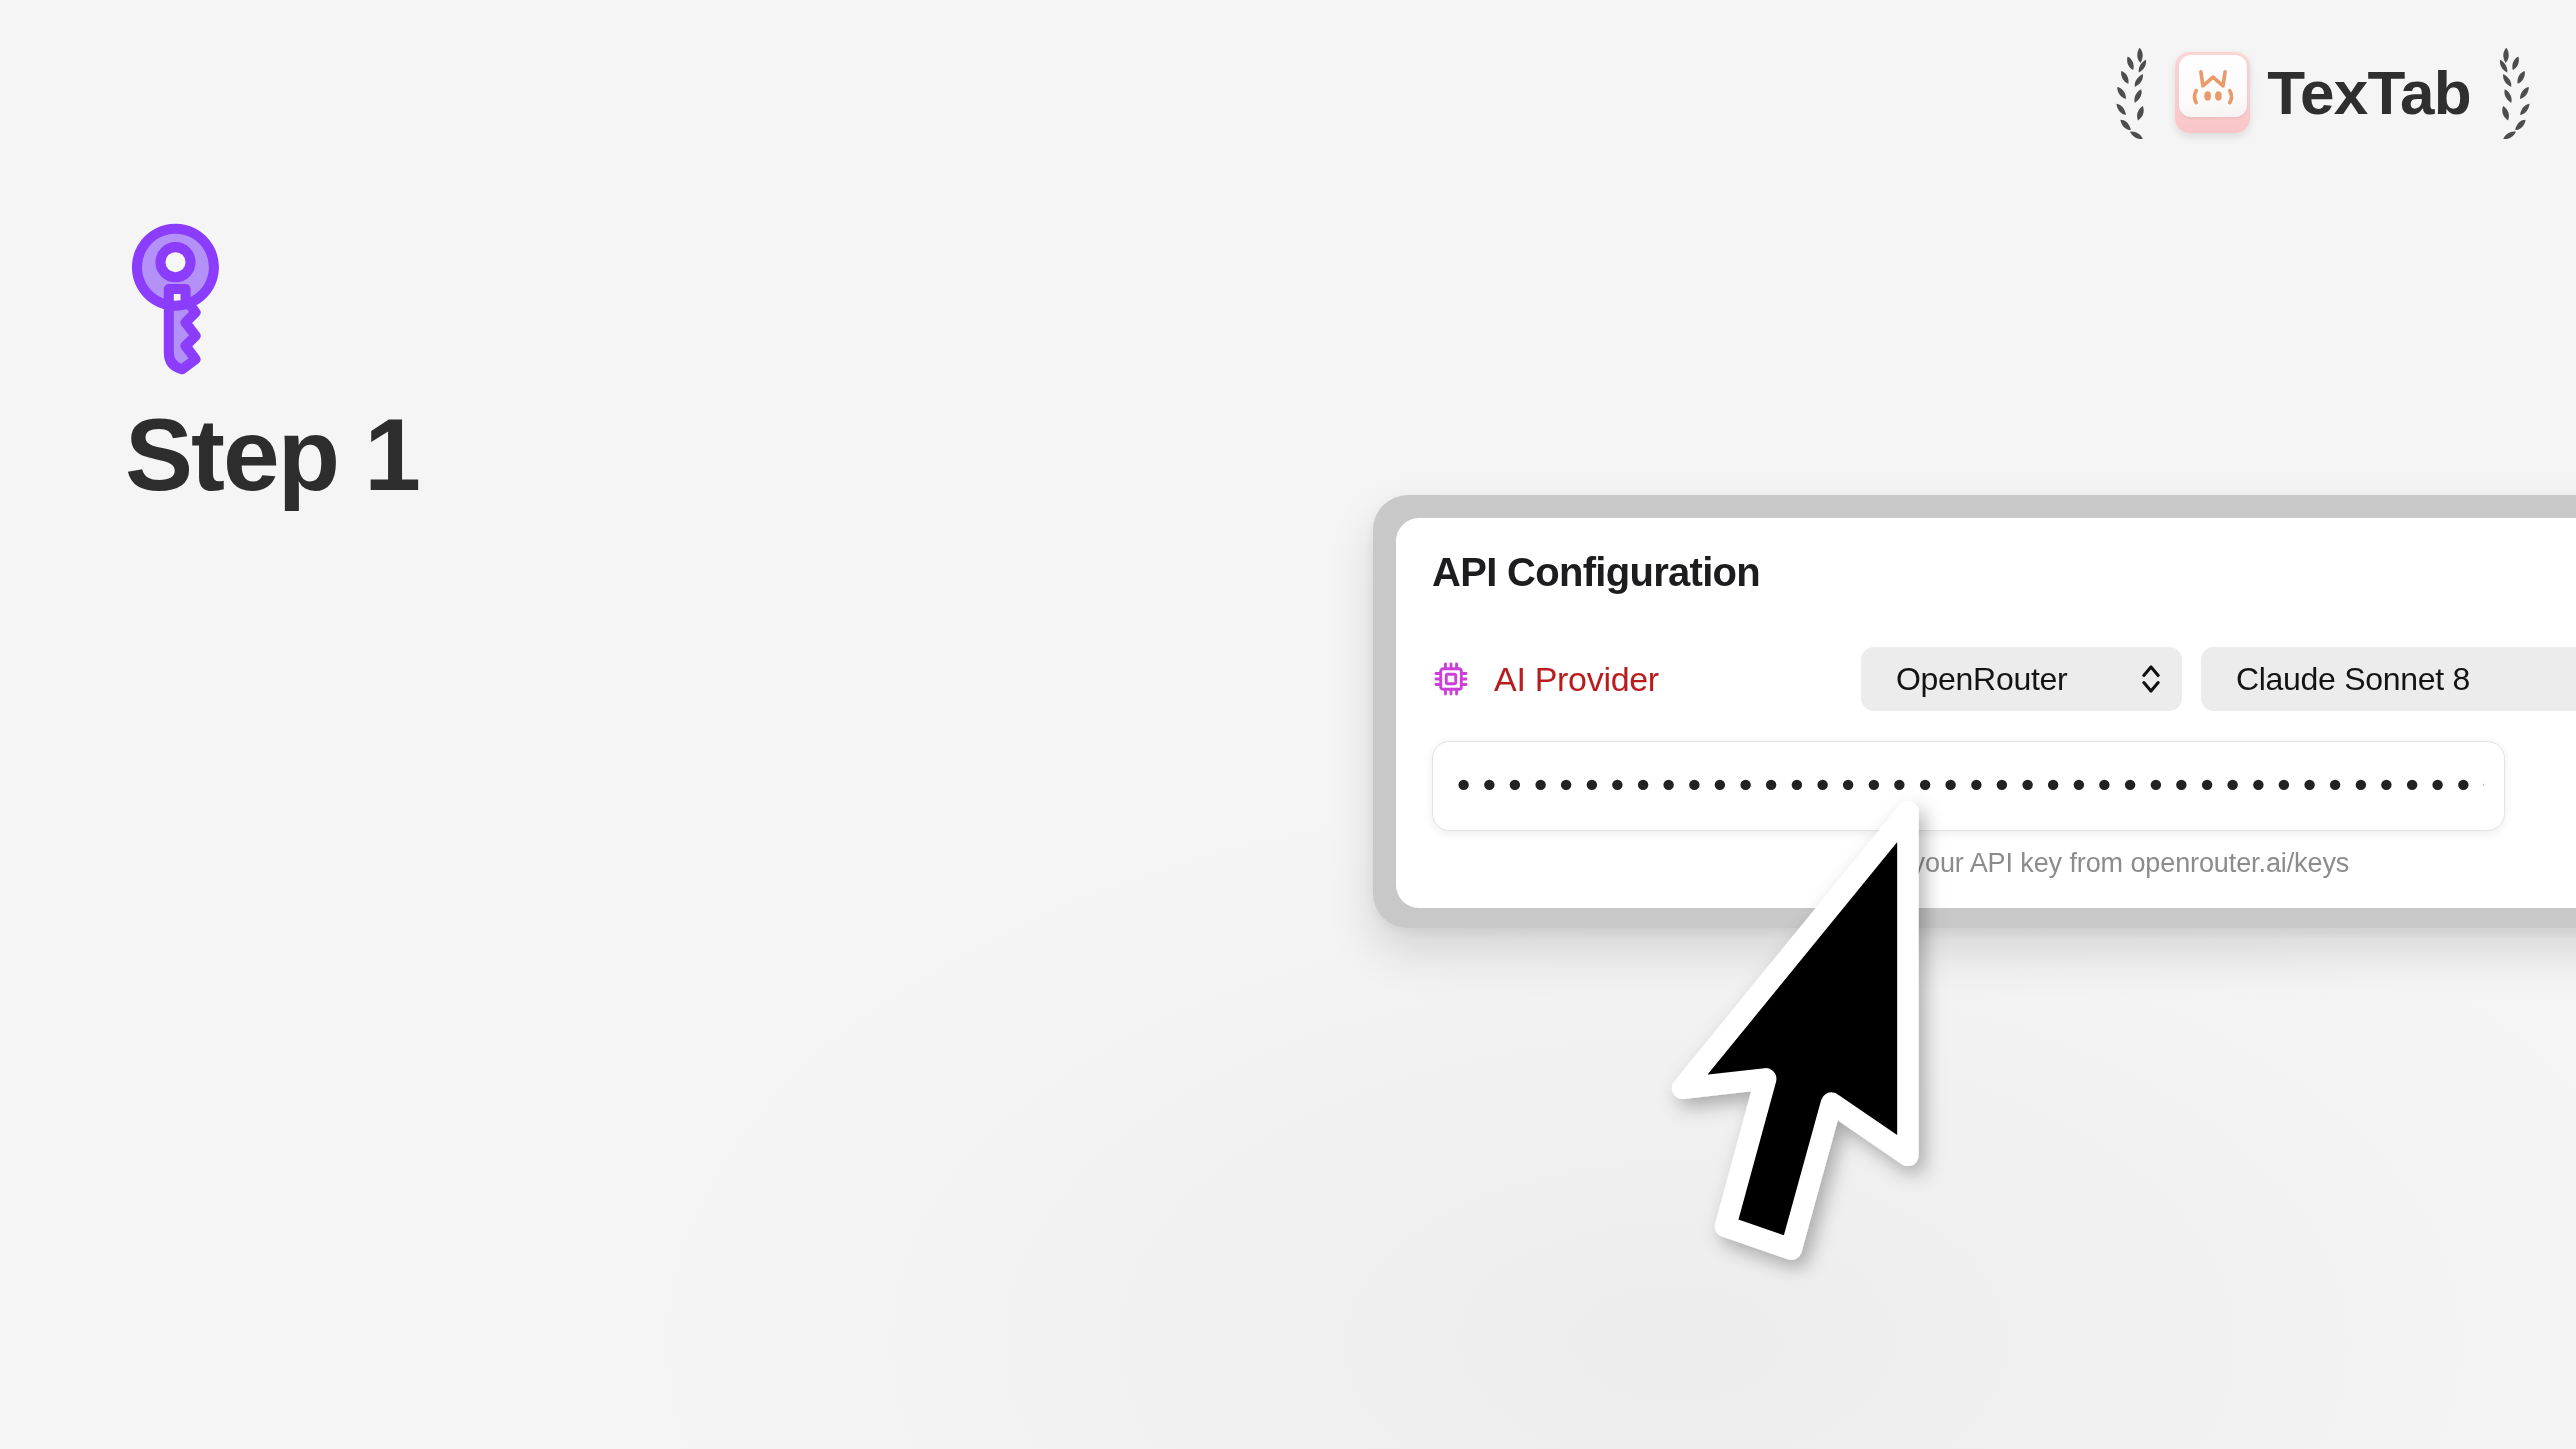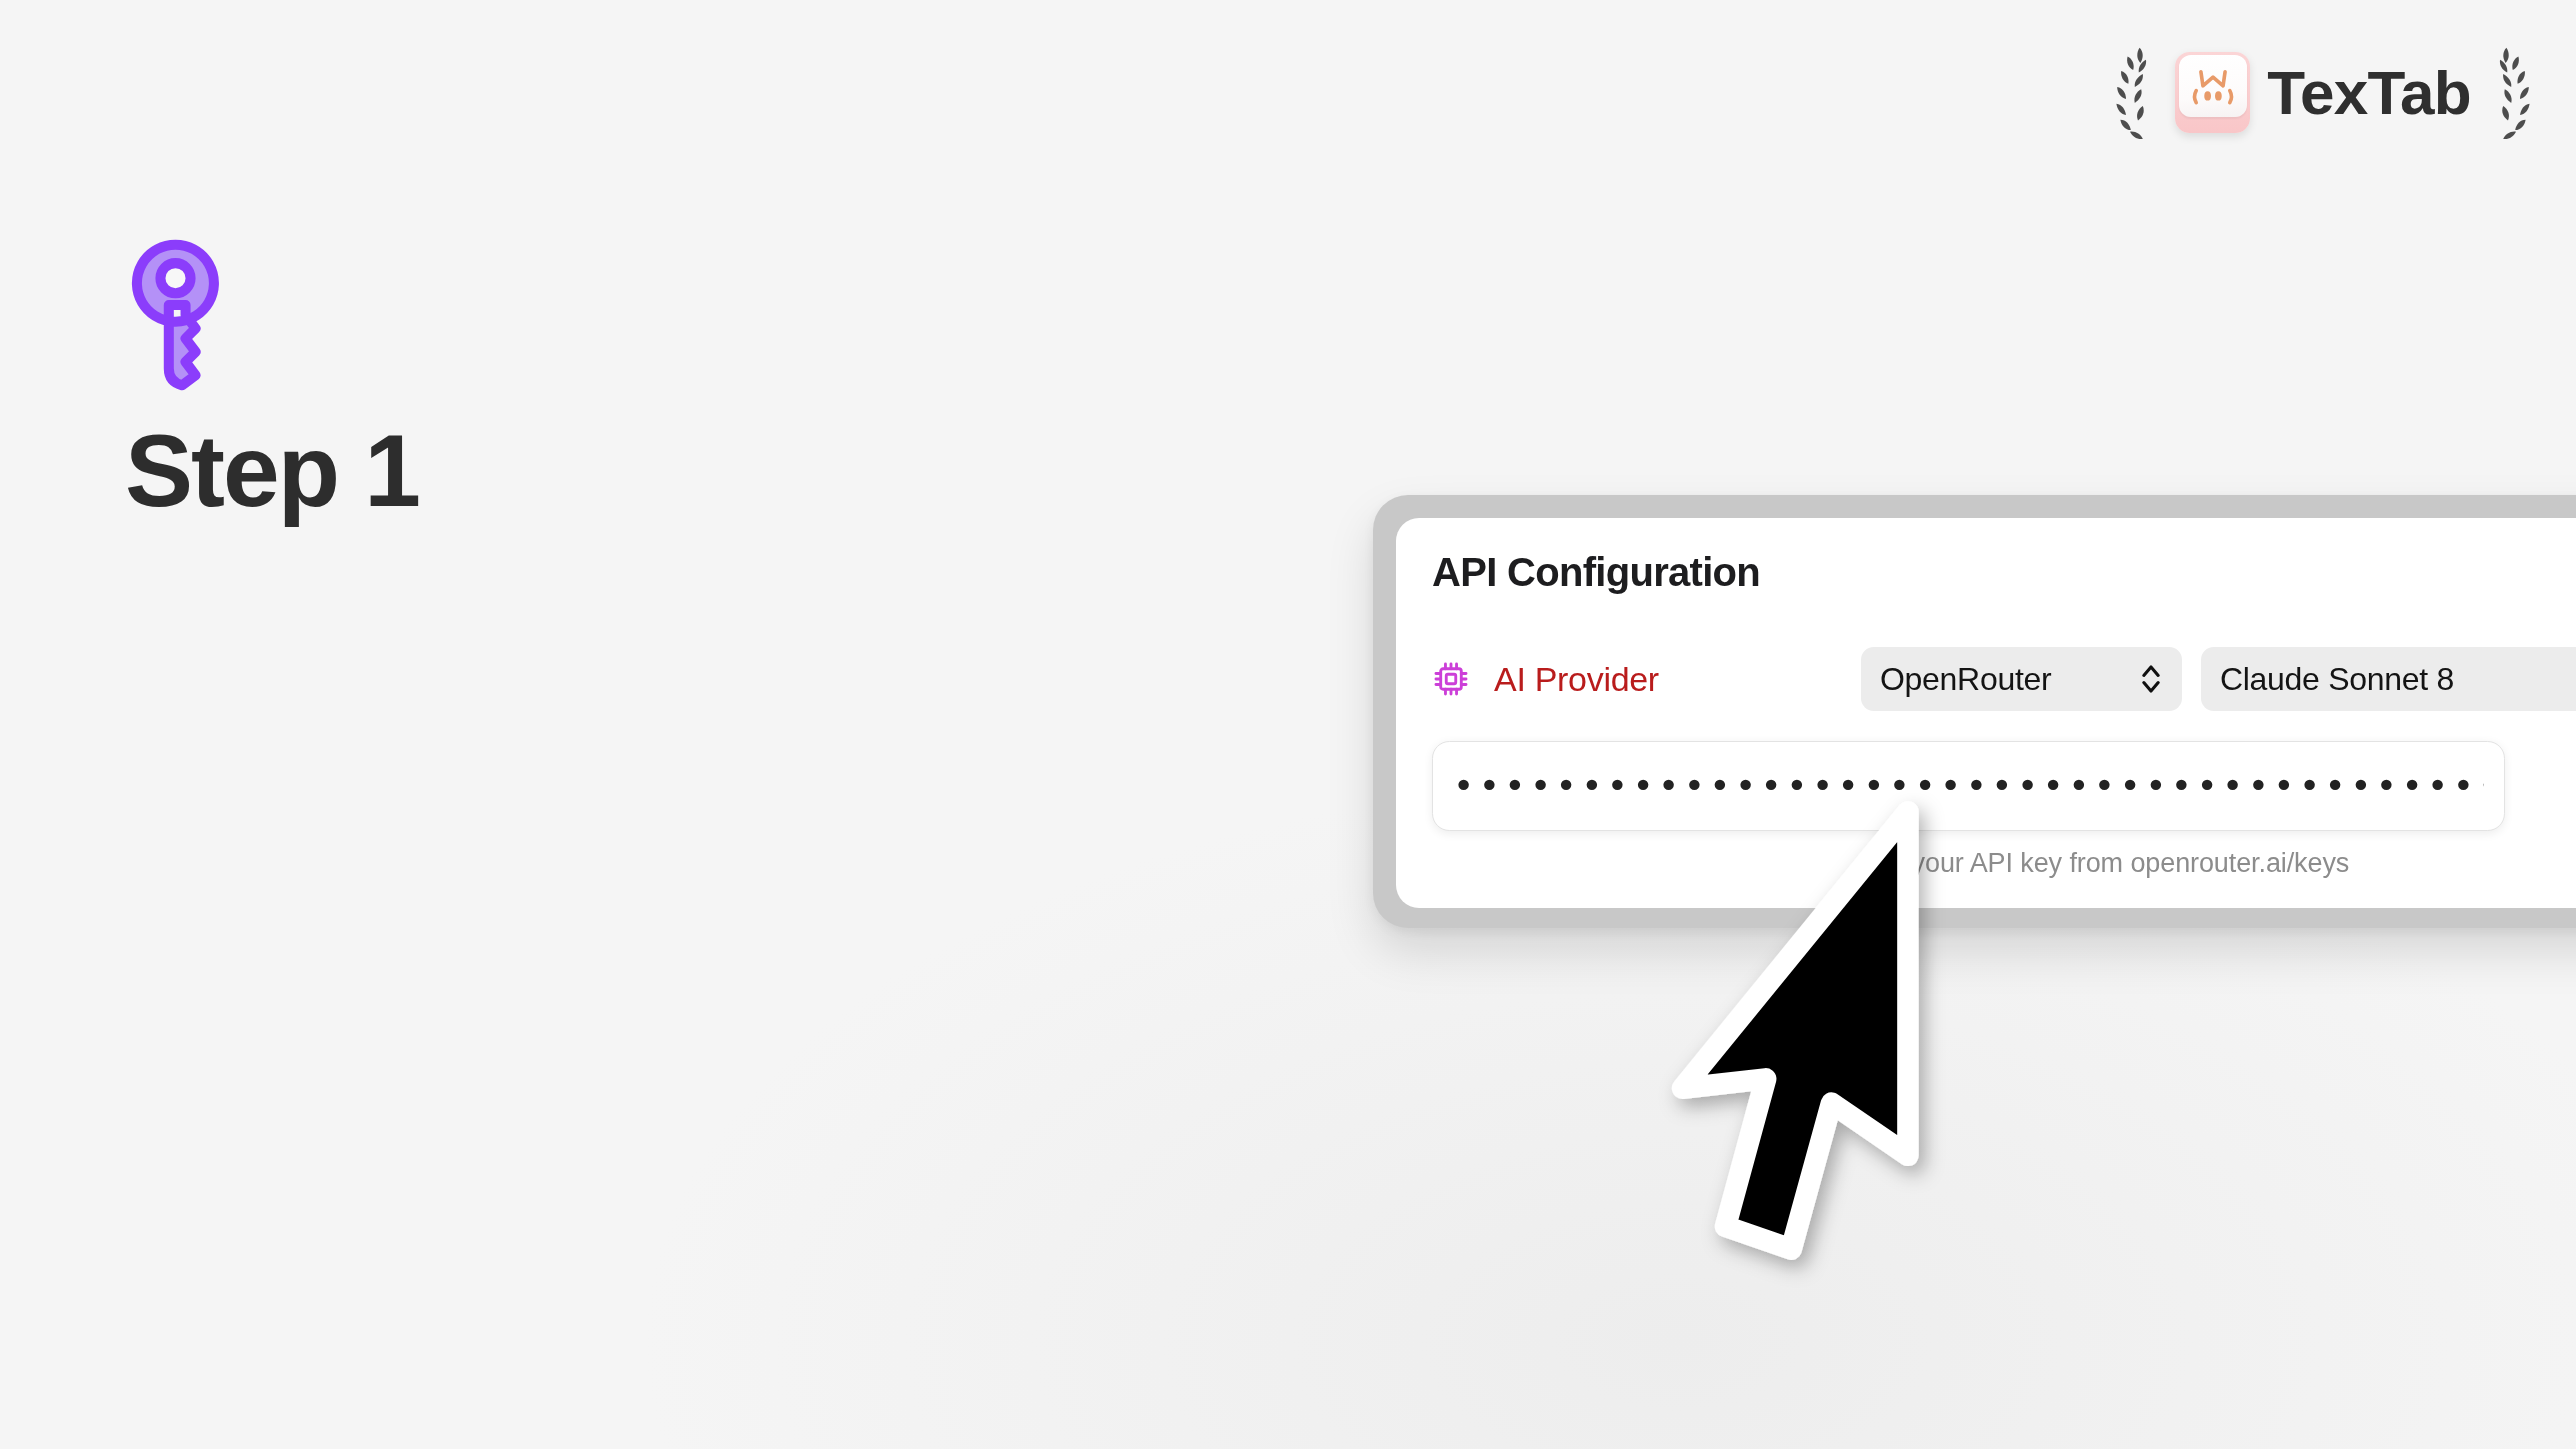--- a/index.html
+++ b/index.html
@@ -51,21 +51,21 @@
     font-weight:700;
     color:#2f2f2f;
     letter-spacing:-0.7px;
     line-height:1;
     white-space:nowrap;
   }
 
   
   #left {
     position:absolute;
-    left:125px; top:238px;
+    left:125px; top:222px;
     width:1140px;
   }
   #key-icon { width:101px; height:154px; display:block; margin-bottom:27px; }
   #step-title {
     font-size:102px;
     font-weight:700;
     color:#2d2d2d;
     letter-spacing:-2px;
     line-height:1.02;
     margin-bottom:48px;
@@ -112,21 +112,21 @@
     font-weight:400;
     letter-spacing:-0.3px;
     white-space:nowrap;
   }
 
   .select {
     height:64px;
     background:#ececec;
     border-radius:12.7px;
     display:flex; align-items:center;
-    padding:0 19px 0 19px;
+    padding:0 19px 0 35px;
     gap:31px;
     flex:none;
   }
   .select .sel-value {
     font-size:32px;
     color:#141414;
     letter-spacing:-0.3px;
     white-space:nowrap;
   }
   .select.provider { width:321px; justify-content:space-between; }

